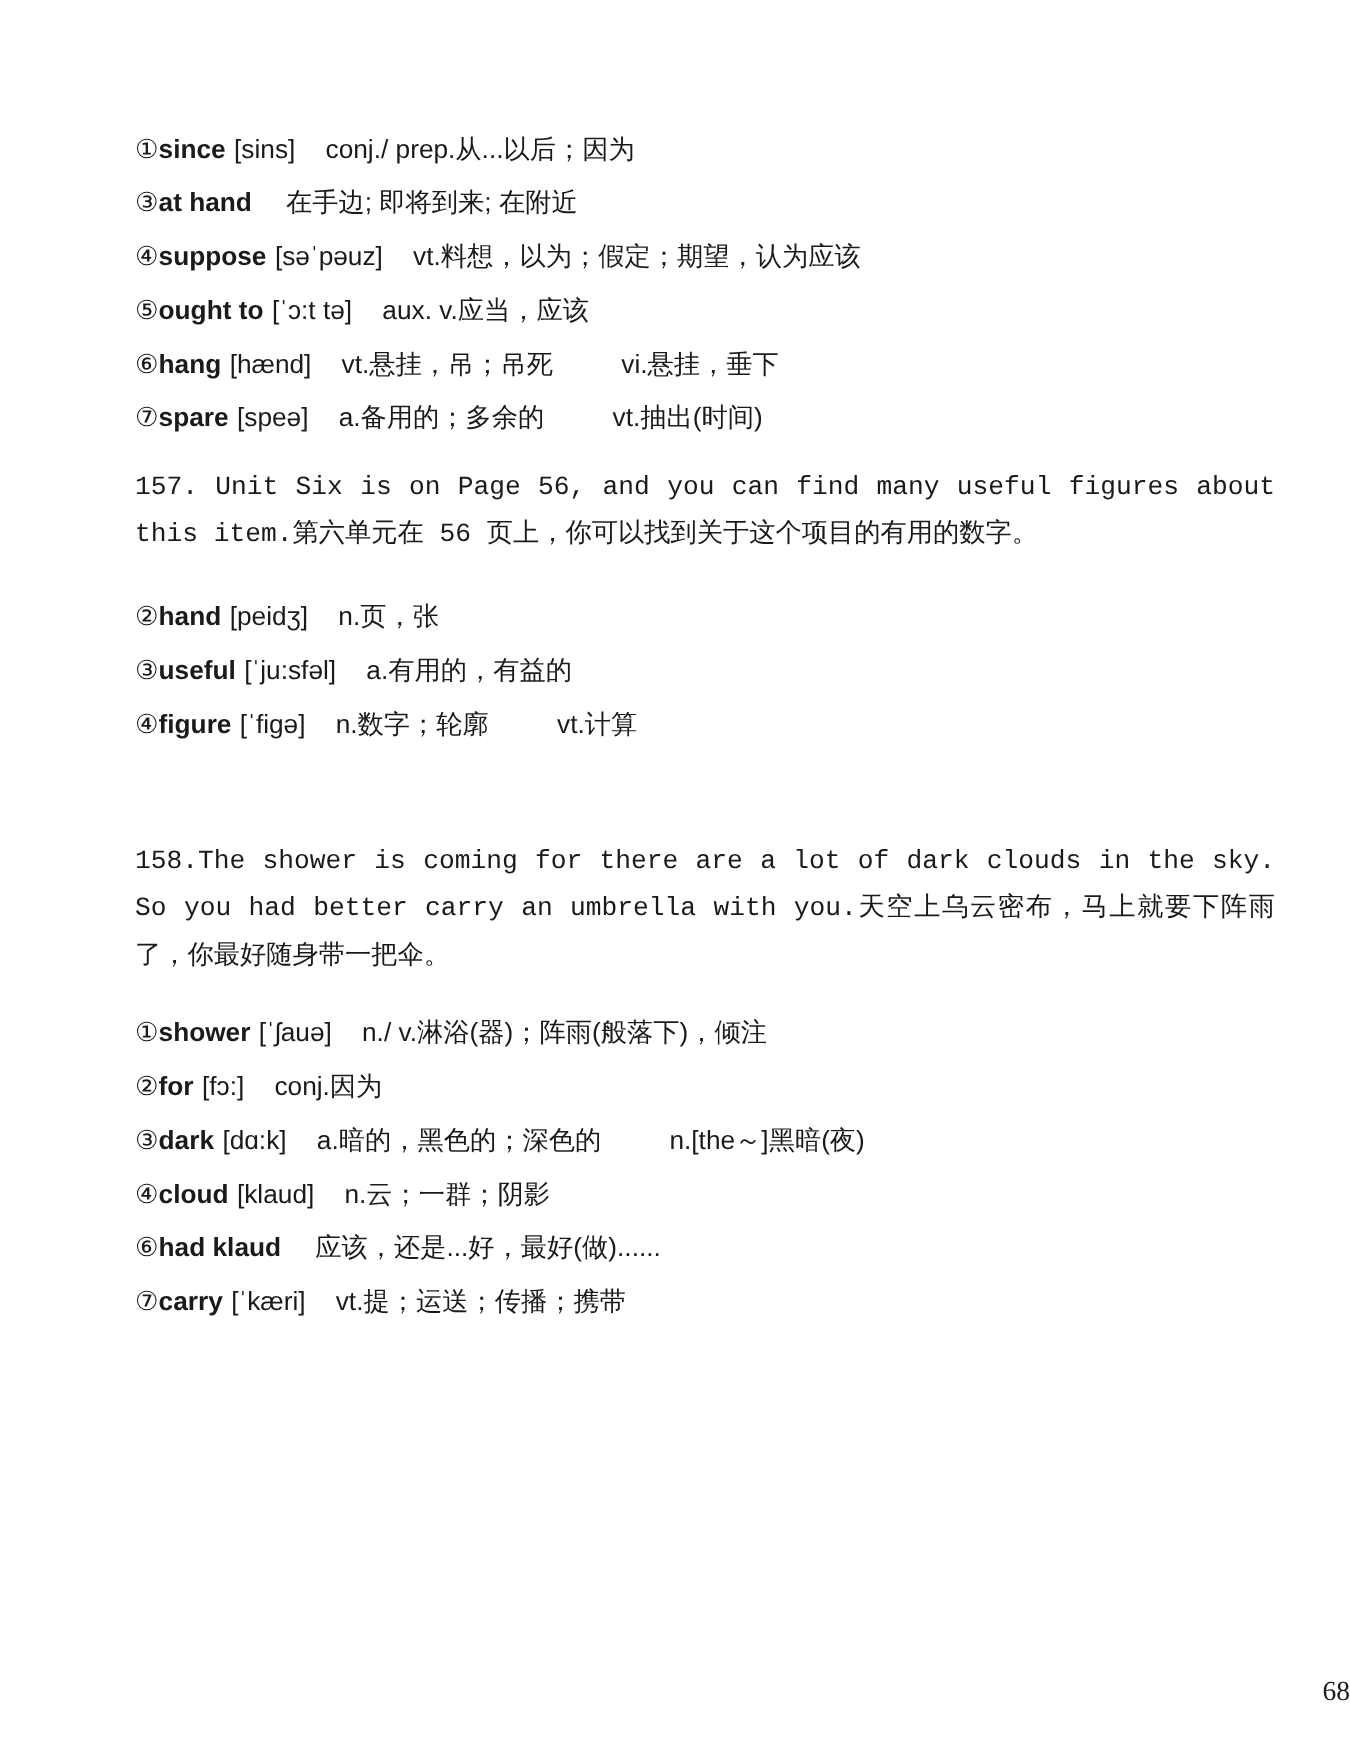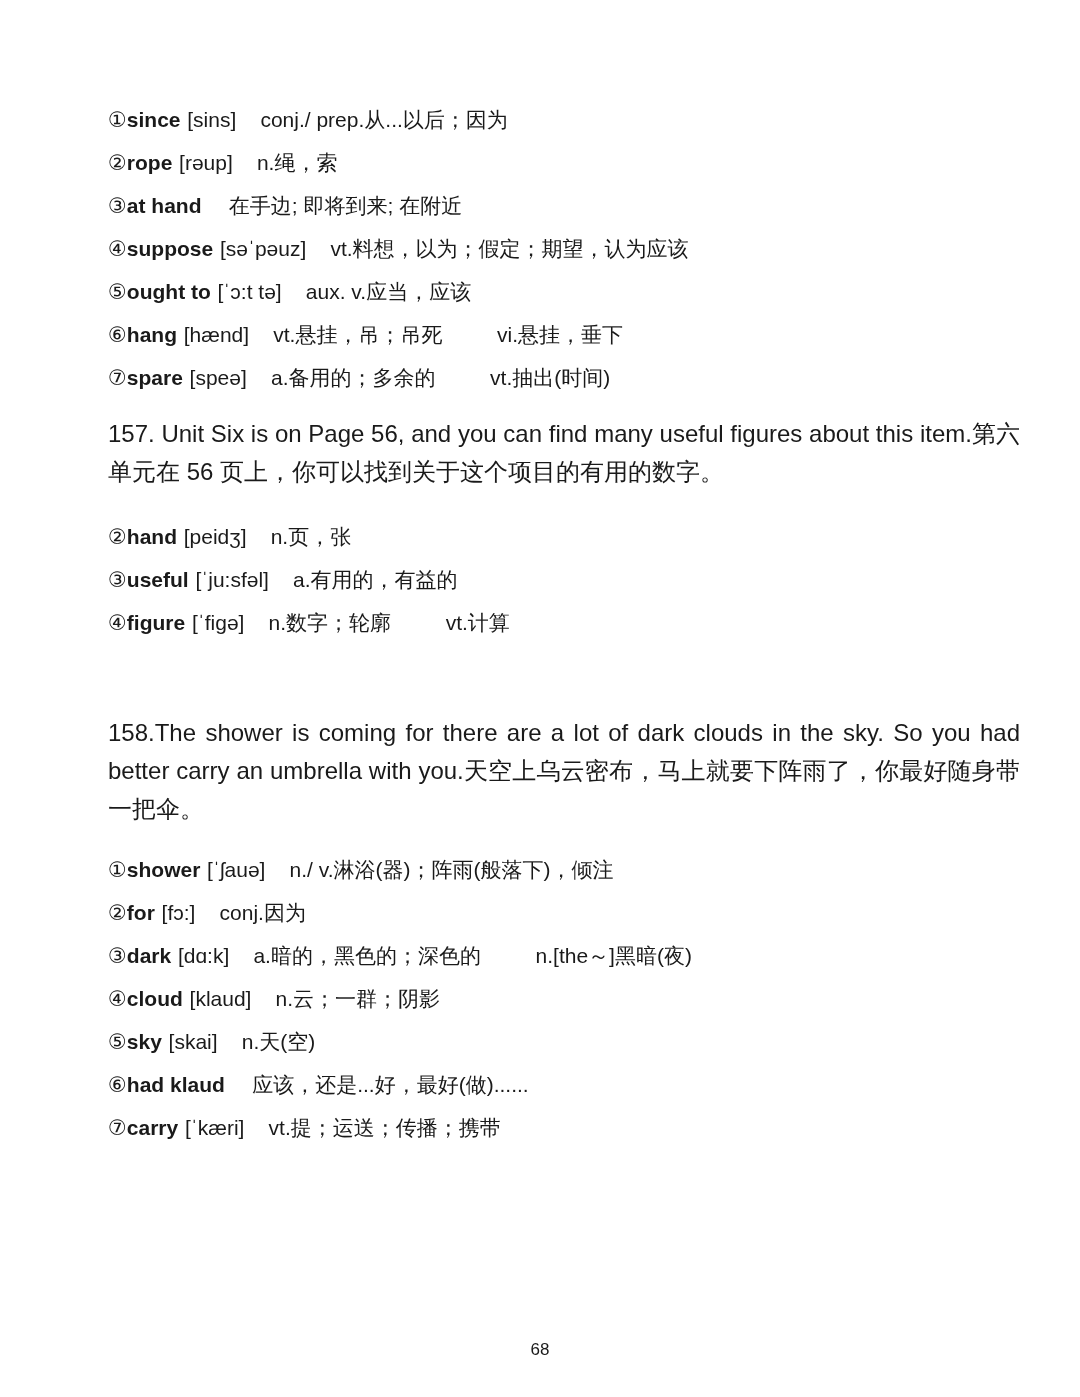--- a/index.html
+++ b/index.html
@@ -41,65 +41,64 @@
   .entry .def {
     margin-left: 1.15em;
   }
   .entry .def ~ .def {
     margin-left: 2.6em;
   }
   .entry .def.nophon {
     margin-left: 1.3em;
   }
   p.sentence {
-    font-size: 24px;
+    font-size: 21px;
     line-height: 38px;
     margin: 0;
     text-align: justify;
+    font-family: Liberation Mono, monospace;
   }
   p.sentence.first { margin-top: 16px; }
   .group-b { margin-top: 24px; }
   p.sentence.second { margin-top: 70px; }
   .group-c { margin-top: 20px; }
   .page-number {
     position: absolute;
     top: 1340px;
     left: 0;
     width: 100%;
-    text-align: center;
-    font-family: Liberation Sans, sans-serif;
-    font-size: 17px;
+    text-align: right;
+    font-family: Liberation Serif, serif;
+    font-size: 22px;
     color: #1a1a1a;
   }
 </style>
 </head>
 <body>
 
 <div class="page">
   <main class="content">
       <div class="entry-group group-a">
         <div class="entry"><span class="num">①</span><span class="word">since</span><span class="phon">[sins]</span><span class="def">conj./ prep.从...以后；因为</span></div>
-        <div class="entry"><span class="num">②</span><span class="word">rope</span><span class="phon">[rəup]</span><span class="def">n.绳，索</span></div>
         <div class="entry"><span class="num">③</span><span class="word">at hand</span><span class="def nophon">在手边; 即将到来; 在附近</span></div>
         <div class="entry"><span class="num">④</span><span class="word">suppose</span><span class="phon">[səˈpəuz]</span><span class="def">vt.料想，以为；假定；期望，认为应该</span></div>
         <div class="entry"><span class="num">⑤</span><span class="word">ought to</span><span class="phon">[ˈɔ:t tə]</span><span class="def">aux. v.应当，应该</span></div>
         <div class="entry"><span class="num">⑥</span><span class="word">hang</span><span class="phon">[hænd]</span><span class="def">vt.悬挂，吊；吊死</span><span class="def">vi.悬挂，垂下</span></div>
         <div class="entry"><span class="num">⑦</span><span class="word">spare</span><span class="phon">[speə]</span><span class="def">a.备用的；多余的</span><span class="def">vt.抽出(时间)</span></div>
       </div>
       <p class="sentence first">157. Unit Six is on Page 56, and you can find many useful figures about this item.第六单元在 56 页上，你可以找到关于这个项目的有用的数字。</p>
       <div class="entry-group group-b">
         <div class="entry"><span class="num">②</span><span class="word">hand</span><span class="phon">[peidʒ]</span><span class="def">n.页，张</span></div>
         <div class="entry"><span class="num">③</span><span class="word">useful</span><span class="phon">[ˈju:sfəl]</span><span class="def">a.有用的，有益的</span></div>
         <div class="entry"><span class="num">④</span><span class="word">figure</span><span class="phon">[ˈfigə]</span><span class="def">n.数字；轮廓</span><span class="def">vt.计算</span></div>
       </div>
       <p class="sentence second">158.The shower is coming for there are a lot of dark clouds in the sky. So you had better carry an umbrella with you.天空上乌云密布，马上就要下阵雨了，你最好随身带一把伞。</p>
       <div class="entry-group group-c">
         <div class="entry"><span class="num">①</span><span class="word">shower</span><span class="phon">[ˈʃauə]</span><span class="def">n./ v.淋浴(器)；阵雨(般落下)，倾注</span></div>
         <div class="entry"><span class="num">②</span><span class="word">for</span><span class="phon">[fɔ:]</span><span class="def">conj.因为</span></div>
         <div class="entry"><span class="num">③</span><span class="word">dark</span><span class="phon">[dɑ:k]</span><span class="def">a.暗的，黑色的；深色的</span><span class="def">n.[the～]黑暗(夜)</span></div>
         <div class="entry"><span class="num">④</span><span class="word">cloud</span><span class="phon">[klaud]</span><span class="def">n.云；一群；阴影</span></div>
-        <div class="entry"><span class="num">⑤</span><span class="word">sky</span><span class="phon">[skai]</span><span class="def">n.天(空)</span></div>
         <div class="entry"><span class="num">⑥</span><span class="word">had klaud</span><span class="def nophon">应该，还是...好，最好(做)......</span></div>
         <div class="entry"><span class="num">⑦</span><span class="word">carry</span><span class="phon">[ˈkæri]</span><span class="def">vt.提；运送；传播；携带</span></div>
       </div>
     </main>
   <div class="page-number">68</div>
 </div>
 
 </body></html>

